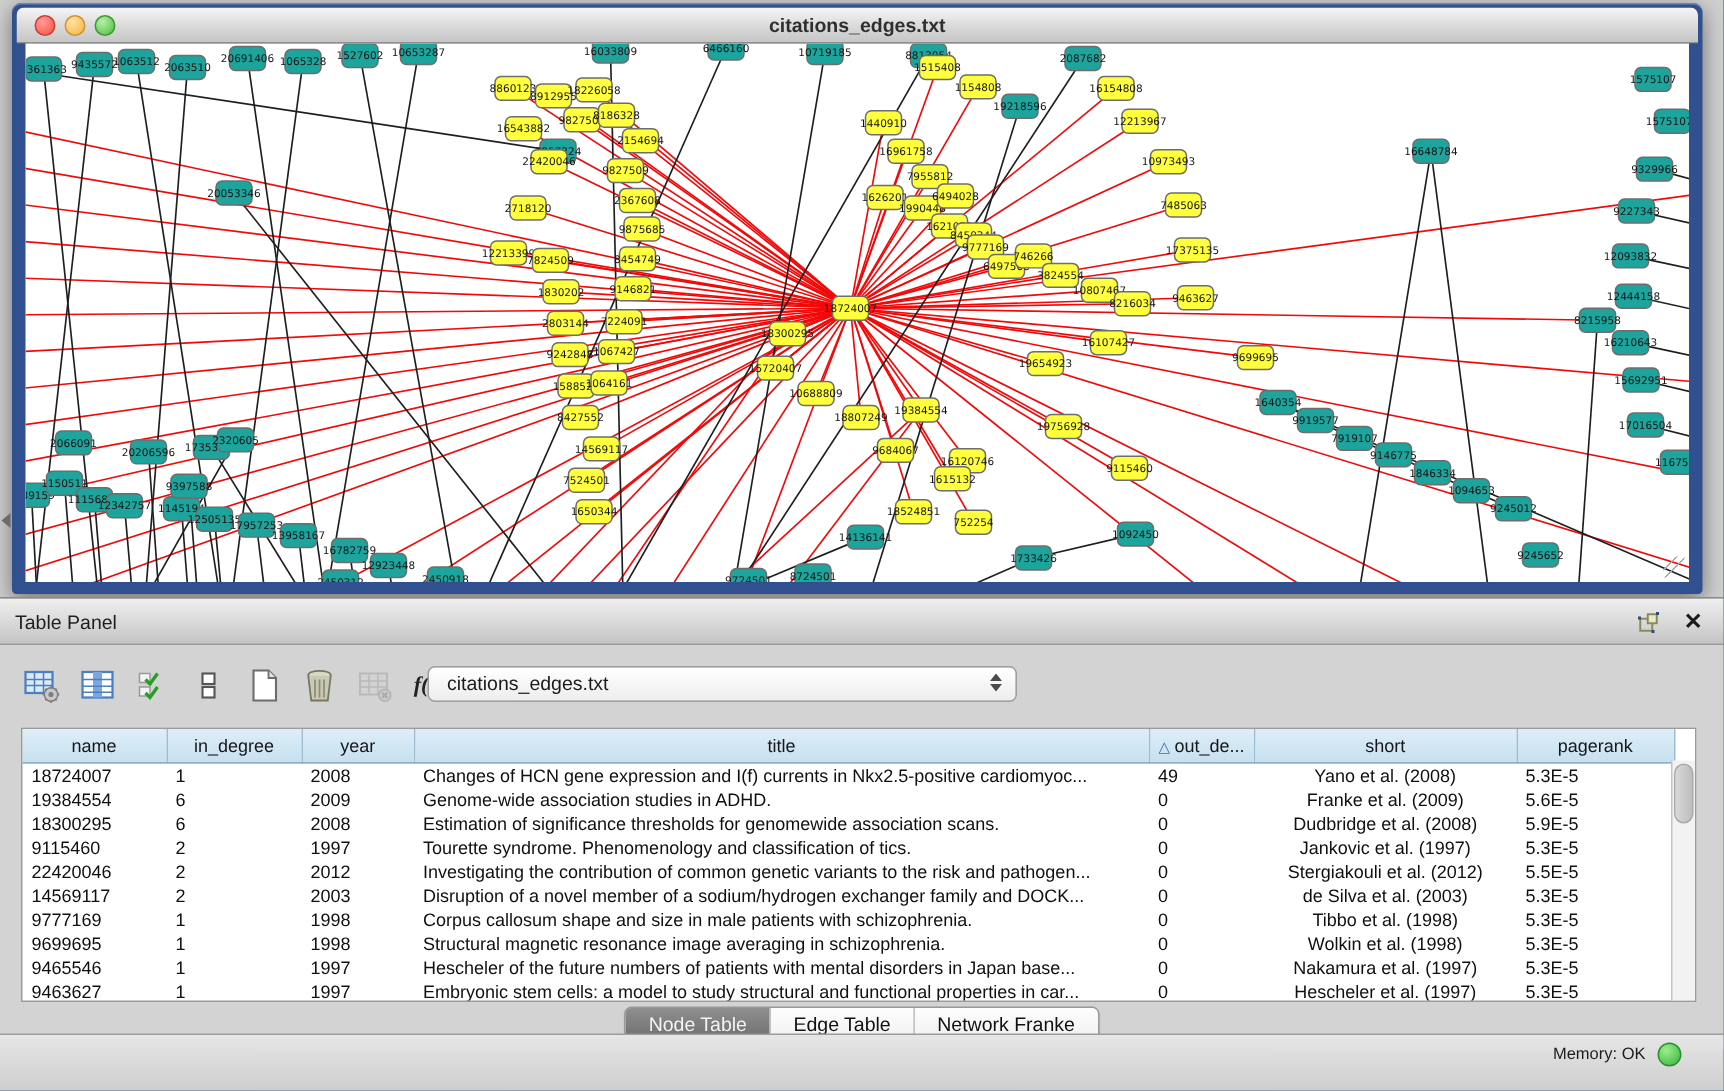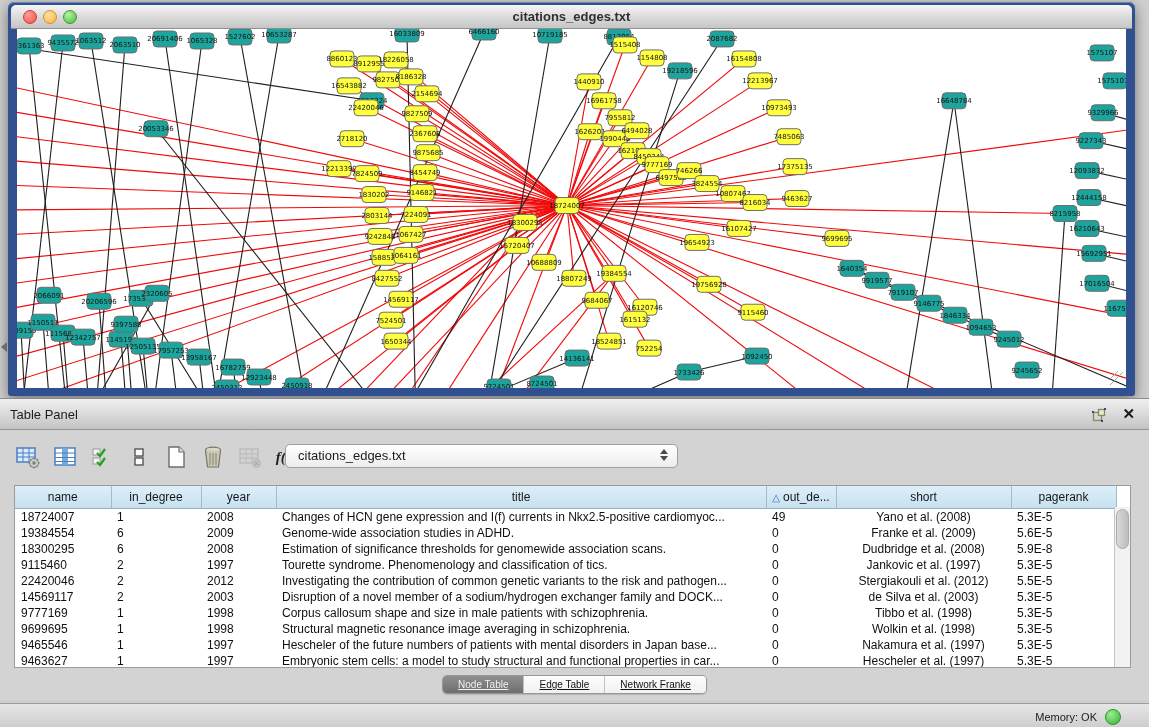--- a/index.html
+++ b/index.html
@@ -97,28 +97,28 @@
   }
   
   #tabs{
     position:absolute;left:0;right:0;bottom:6px;display:flex;justify-content:center;
   }
   #tabs .group{
     display:inline-flex;border:1px solid #989898;border-radius:5px;overflow:hidden;
     box-shadow:0 1px 1px rgba(0,0,0,.15);
   }
   .tab{
-    padding:3px 15px;font-size:10px;background:linear-gradient(#fdfdfd,#f1f1f1);
-    color:#111;border-right:1px solid #c2c2c2;text-decoration:underline;
+    padding:3px 15px;font-size:13px;background:linear-gradient(#fdfdfd,#f1f1f1);
+    color:#111;border-right:1px solid #c2c2c2;
   }
   .tab:last-child{border-right:none;}
   .tab.sel{background:linear-gradient(#8f8f8f,#6e6e6e);color:#f3f3f3;}
   
   #status-bar{
-    position:absolute;left:0;bottom:0;width:1149px;height:24px;
+    position:absolute;left:0;bottom:0;width:1149px;height:38px;
     background:linear-gradient(#e6e6e6,#cecece);border-top:1px solid #9c9c9c;box-sizing:border-box;
   }
   #mem-label{position:absolute;right:52px;top:7px;font-size:11px;color:#1d1d1d;}
   #mem-dot{
     position:absolute;right:28px;top:5px;width:14px;height:14px;border-radius:50%;
     background:radial-gradient(circle at 35% 30%,#9bee8e,#35b33b);border:1px solid #2f8f2c;
   }
 </style>
 </head>
 <body>
@@ -905,21 +905,21 @@
             <td class="col5">Franke et al. (2009)</td>
             <td class="col6">5.6E-5</td>
           </tr>
           <tr>
             <td class="col0">18300295</td>
             <td class="col1">6</td>
             <td class="col2">2008</td>
             <td class="col3">Estimation of significance thresholds for genomewide association scans.</td>
             <td class="col4">0</td>
             <td class="col5">Dudbridge et al. (2008)</td>
-            <td class="col6">5.9E-8</td>
+            <td class="col6">5.9E-5</td>
           </tr>
           <tr>
             <td class="col0">9115460</td>
             <td class="col1">2</td>
             <td class="col2">1997</td>
             <td class="col3">Tourette syndrome. Phenomenology and classification of tics.</td>
             <td class="col4">0</td>
             <td class="col5">Jankovic et al. (1997)</td>
             <td class="col6">5.3E-5</td>
           </tr>

